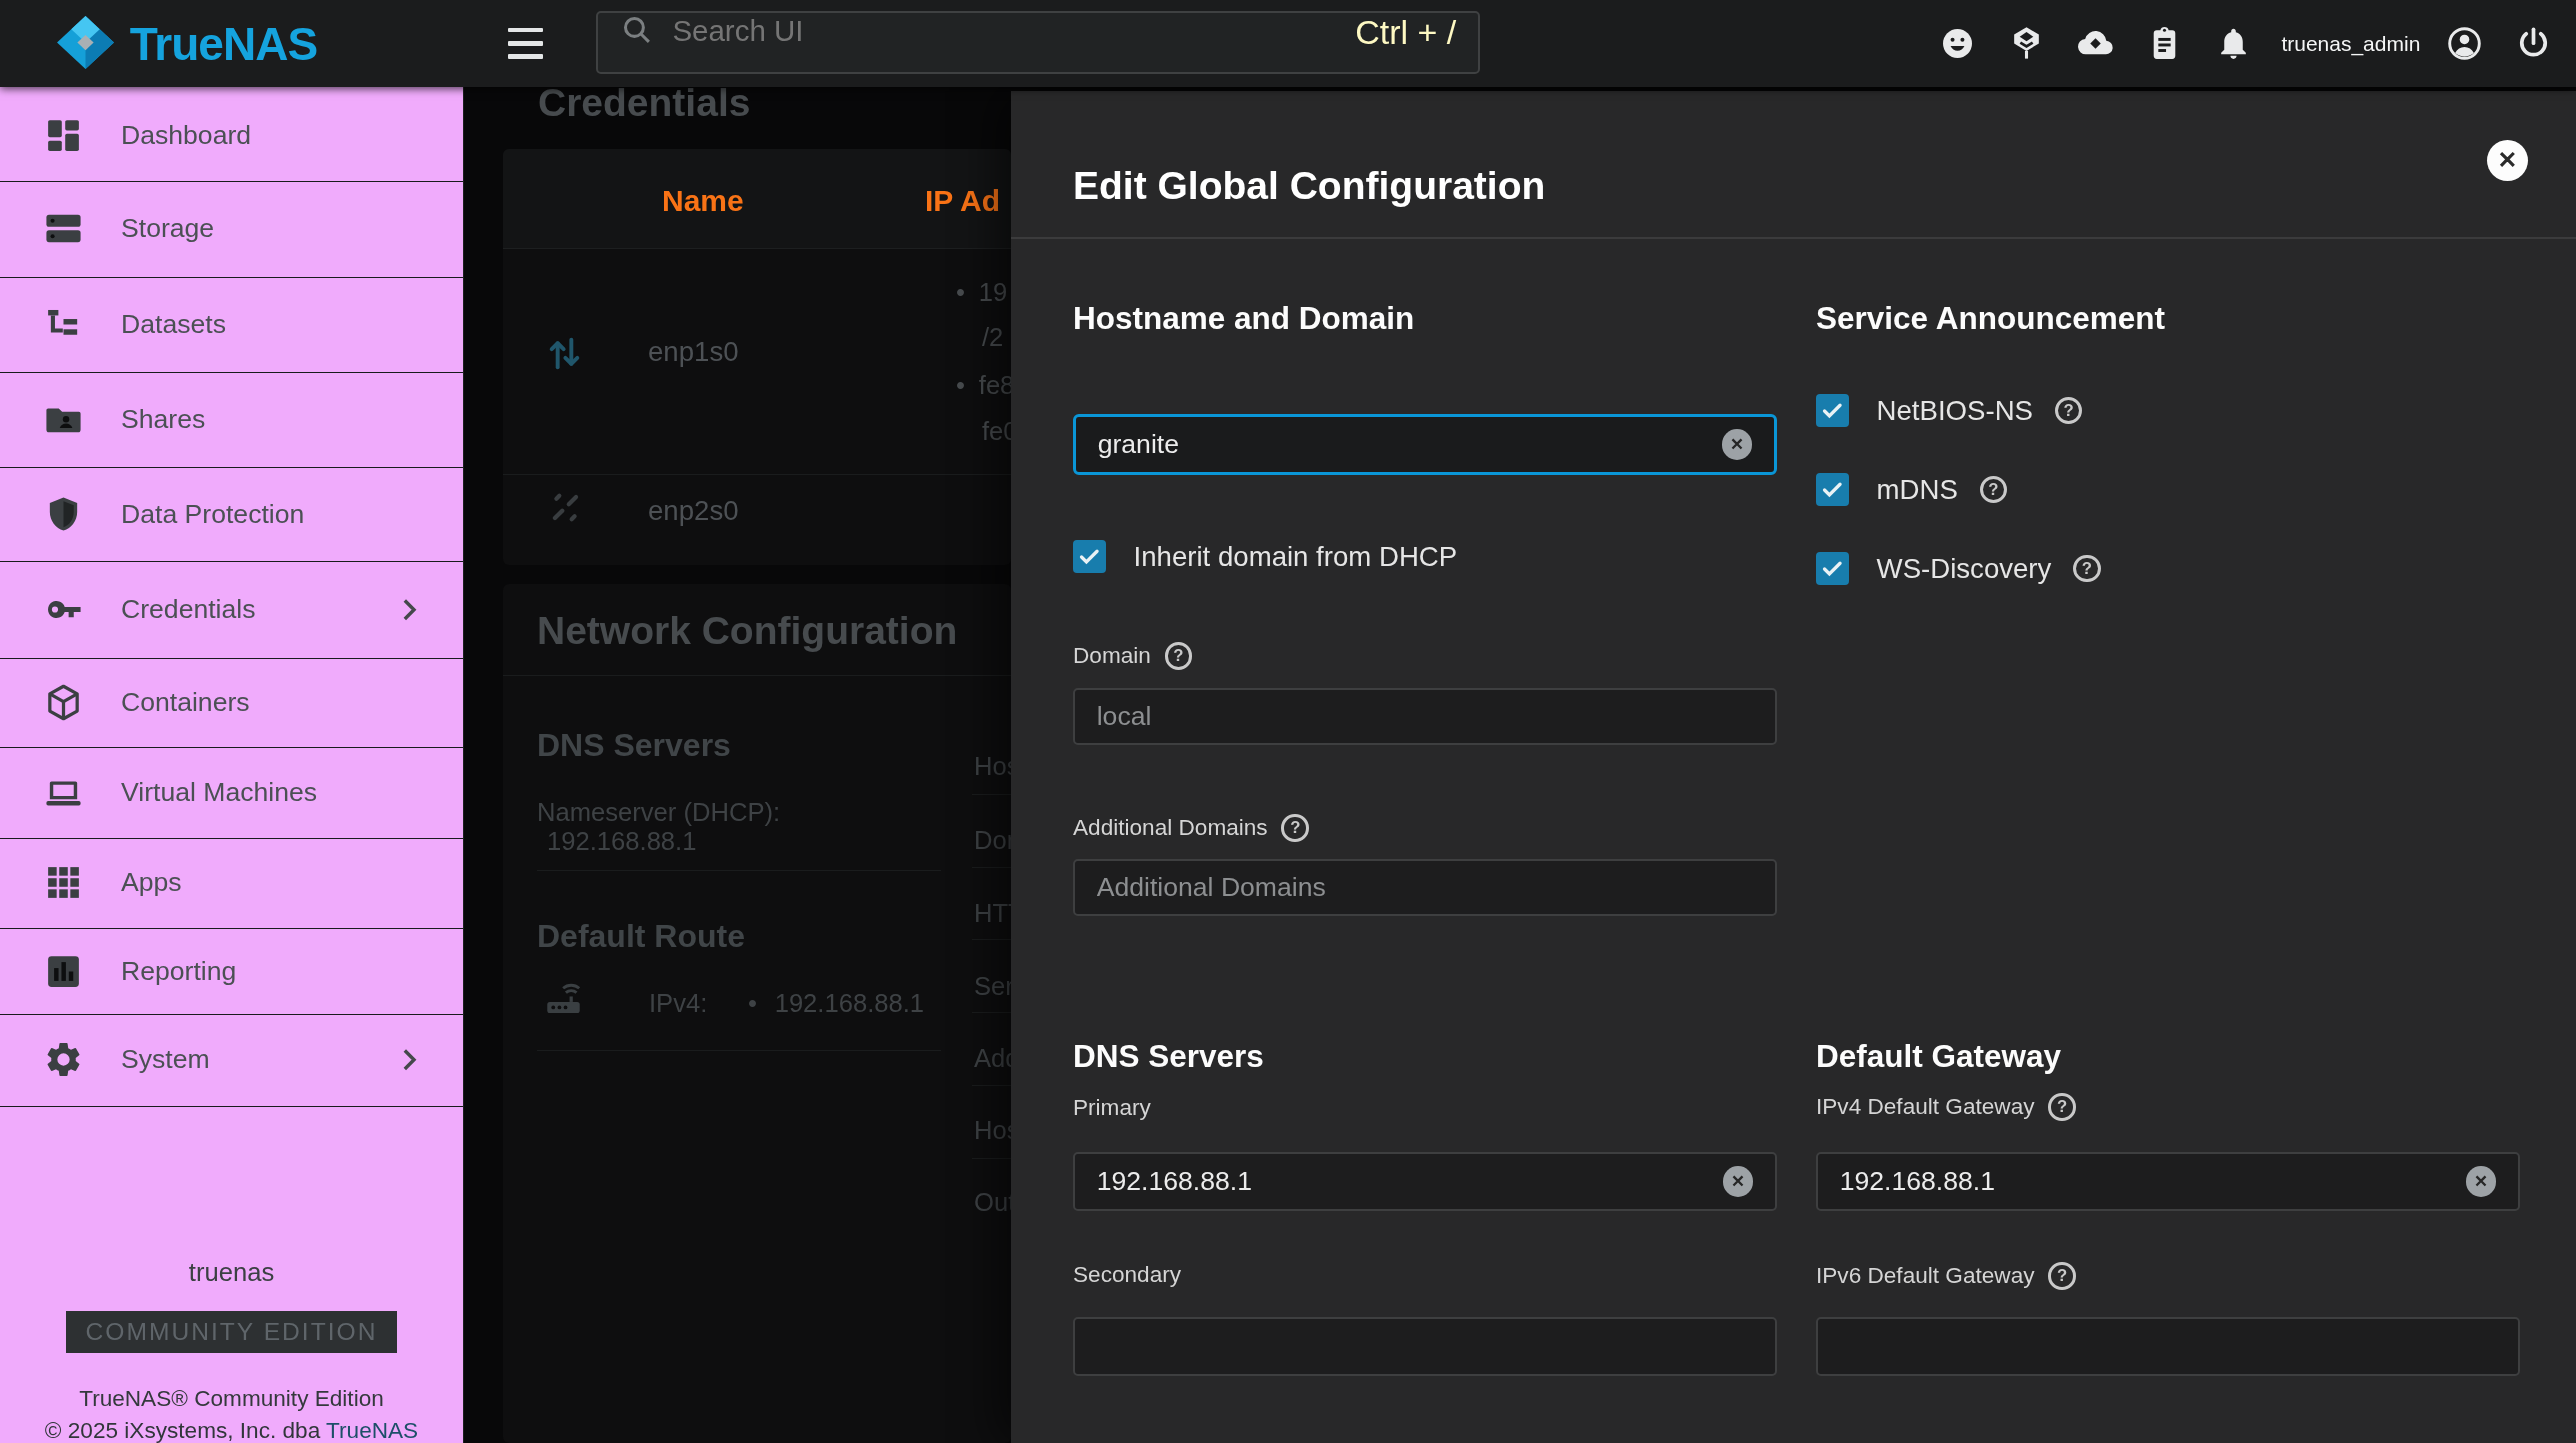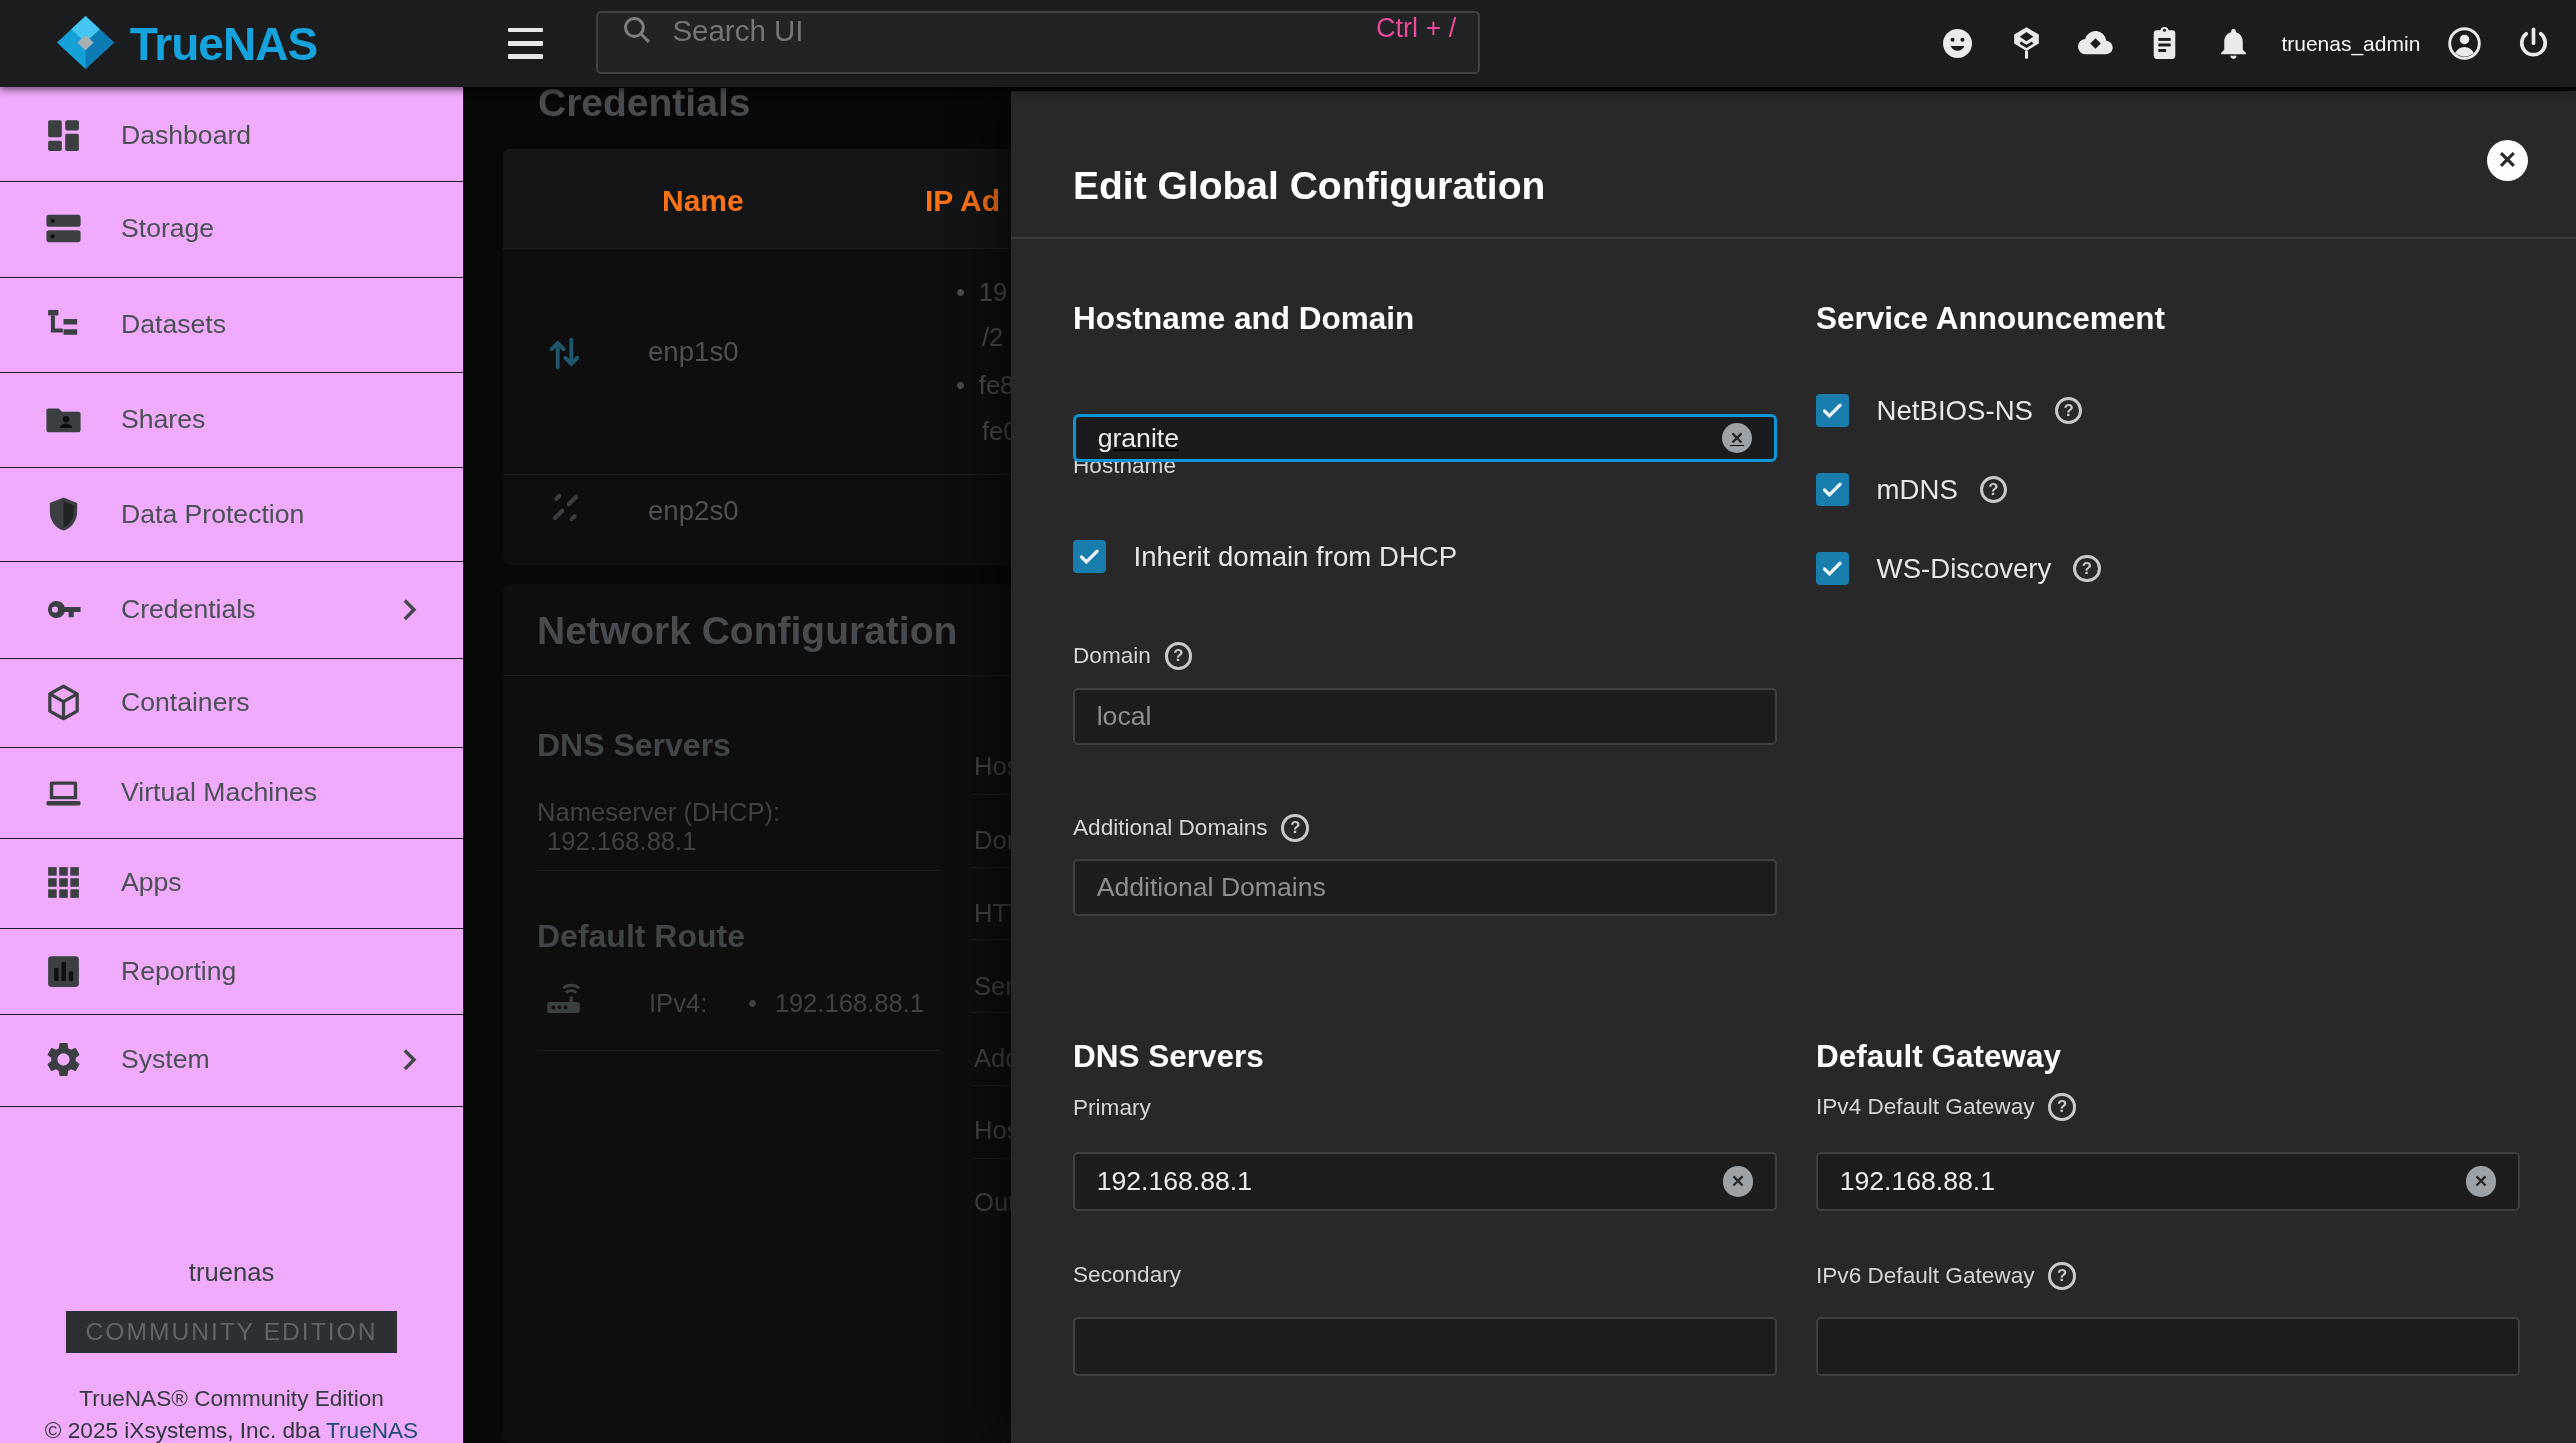--- a/index.html
+++ b/index.html
@@ -12,21 +12,21 @@
           box-shadow:0 2px 7.9px rgba(0,0,0,.65);z-index:30;}
   .logo{position:absolute;left:55px;top:13.8px;display:flex;align-items:center;gap:13.8px;}
   .logo-text{font-size:46px;font-weight:bold;color:#15a3de;letter-spacing:-1px;}
   .hamburger{position:absolute;left:508px;top:27.6px;width:35px;height:31.5px;display:flex;
              flex-direction:column;justify-content:space-between;cursor:pointer;}
   .hamburger div{height:4.9px;background:#e4e6e7;border-radius:1px;}
   .search-box{position:absolute;left:596px;top:10.8px;width:884px;height:63px;background:#212324;
               border:2px solid #3f4142;border-radius:4.9px;display:flex;align-items:flex-start;
               padding:0 21.7px;box-sizing:border-box;}
   .search-ph{font-size:29.5px;color:#8e9294;margin-left:17.7px;flex:1;}
-  .search-shortcut{font-size:27px;color:#ec4899;}
+  .search-shortcut{font-size:34px;color:#fef9c3;}
   .tb-icons{position:absolute;right:0;top:0;height:87px;display:flex;align-items:center;}
   .tb-btn{width:69px;height:87px;display:flex;align-items:center;justify-content:center;
           color:#e9eaeb;cursor:pointer;flex:none;}
   .tb-btn svg{width:37px;height:37px;}
   .tb-user{font-size:21px;color:#f5f6f6;margin:0 9.8px 0 13.8px;}
 
   
   .sidebar{position:absolute;left:0;top:87px;width:463px;height:1356px;background:#f0abfc;
            border-right:1px solid #1e2021;z-index:5;}
   .nav-item{position:absolute;left:0;width:463px;height:69px;display:flex;align-items:center;cursor:pointer;}
@@ -62,21 +62,21 @@
   .close-btn span{font-size:23.6px;font-weight:bold;color:#2b2b2b;transform:translateY(-1px);}
   .panel-div{position:absolute;left:0;top:146px;width:1565px;height:2px;background:#3b3b3c;}
   .sec-h{position:absolute;font-size:31.5px;font-weight:bold;color:#fcfcfc;}
   .label-row{position:absolute;display:flex;align-items:center;gap:13.8px;}
   .f-label{font-size:22.6px;color:#d5d5d5;}
   .help{width:27.6px;height:27.6px;border:3px solid #c9c9c9;border-radius:50%;box-sizing:border-box;
         display:inline-flex;align-items:center;justify-content:center;flex:none;}
   .help::after{content:"?";font-size:16.7px;font-weight:bold;color:#c9c9c9;}
   .inp{position:absolute;width:704px;height:57px;background:#1d1d1e;border:2px solid #3e3f40;
        border-radius:4.9px;display:flex;align-items:center;padding:0 21.7px;box-sizing:border-box;}
-  .inp.focused{height:48px;border:3px solid #0a96d7;background:#1a1b1c;border-radius:5.9px;text-decoration:underline;}
+  .inp.focused{height:61px;border:3px solid #0a96d7;background:#1a1b1c;border-radius:5.9px;}
   .inp input{flex:1;min-width:0;background:transparent;border:none;outline:none;color:#ececec;
              font-size:26.6px;font-family:inherit;padding:0;}
   .inp input::placeholder{color:#8d8f91;opacity:1;}
   .clear{margin-left:auto;width:30.5px;height:30.5px;border-radius:50%;background:#9da2a6;flex:none;
          display:flex;align-items:center;justify-content:center;cursor:pointer;}
   .clear::after{content:"✕";font-size:16.7px;font-weight:bold;color:#262626;}
   .chk-row{position:absolute;display:flex;align-items:center;cursor:pointer;}
   .cbx{width:33px;height:33px;background:#187dad;border-radius:3.9px;display:flex;align-items:center;
        justify-content:center;flex:none;}
   .chk-label{font-size:27.6px;color:#e6e6e6;margin-left:27.6px;margin-right:21.7px;white-space:nowrap;}

